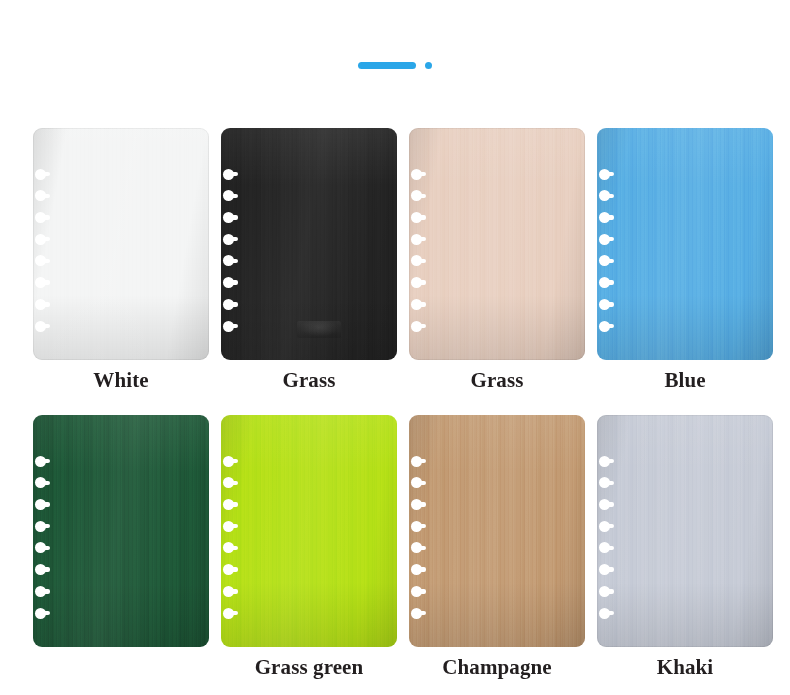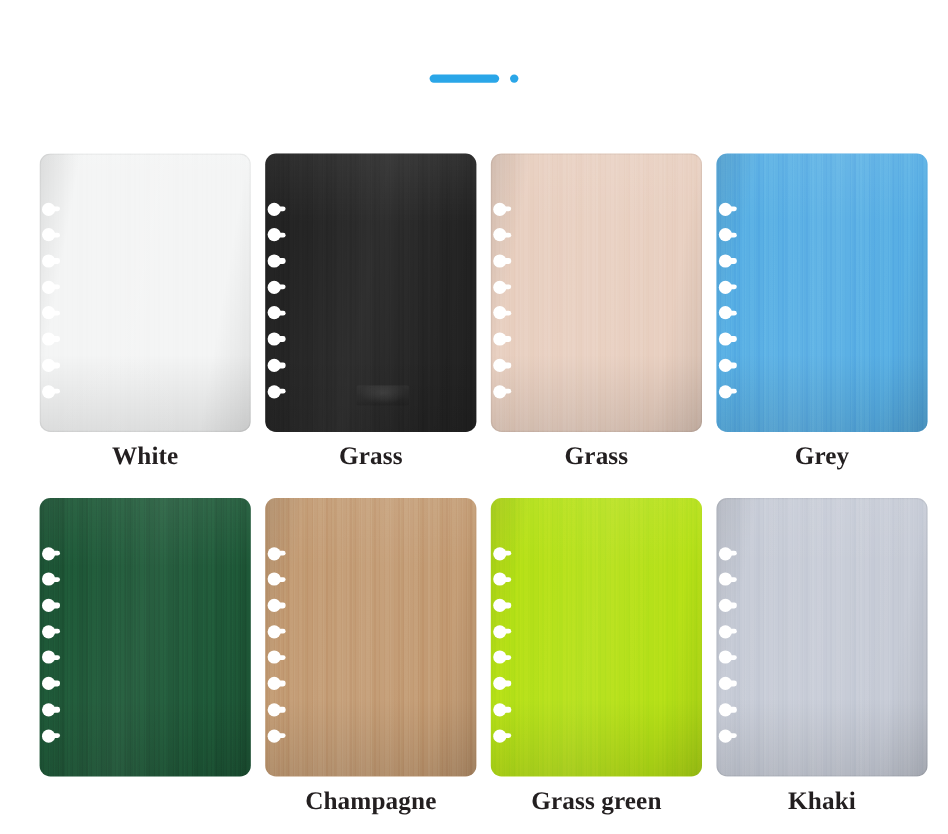--- a/index.html
+++ b/index.html
@@ -338,21 +338,21 @@
           <div class="notch" style="top: 170.786px;">
             <div class="head"></div>
             <div class="stem"></div>
           </div>
           <div class="notch" style="top: 192.5px;">
             <div class="head"></div>
             <div class="stem"></div>
           </div>
         </div>
       </div>
-      <div class="caption">Grey</div>
+      <div class="caption">Blue</div>
     </div>
     <div class="cell">
       <div class="swatch" style="background: rgb(29, 86, 54);">
         <div class="grain"></div>
         <div class="shade"></div>
         <div class="notches">
           <div class="notch" style="top: 40.5px;">
             <div class="head"></div>
             <div class="stem"></div>
           </div>
@@ -381,20 +381,61 @@
             <div class="stem"></div>
           </div>
           <div class="notch" style="top: 192.5px;">
             <div class="head"></div>
             <div class="stem"></div>
           </div>
         </div>
       </div>
     </div>
     <div class="cell">
+      <div class="swatch" style="background: rgb(180, 224, 22);">
+        <div class="grain"></div>
+        <div class="shade"></div>
+        <div class="notches">
+          <div class="notch" style="top: 40.5px;">
+            <div class="head"></div>
+            <div class="stem"></div>
+          </div>
+          <div class="notch" style="top: 62.2143px;">
+            <div class="head"></div>
+            <div class="stem"></div>
+          </div>
+          <div class="notch" style="top: 83.9286px;">
+            <div class="head"></div>
+            <div class="stem"></div>
+          </div>
+          <div class="notch" style="top: 105.643px;">
+            <div class="head"></div>
+            <div class="stem"></div>
+          </div>
+          <div class="notch" style="top: 127.357px;">
+            <div class="head"></div>
+            <div class="stem"></div>
+          </div>
+          <div class="notch" style="top: 149.071px;">
+            <div class="head"></div>
+            <div class="stem"></div>
+          </div>
+          <div class="notch" style="top: 170.786px;">
+            <div class="head"></div>
+            <div class="stem"></div>
+          </div>
+          <div class="notch" style="top: 192.5px;">
+            <div class="head"></div>
+            <div class="stem"></div>
+          </div>
+        </div>
+      </div>
+      <div class="caption">Grass green</div>
+    </div>
+    <div class="cell">
       <div class="swatch" style="background: rgb(194, 154, 114);">
         <div class="grain"></div>
         <div class="shade"></div>
         <div class="notches">
           <div class="notch" style="top: 40.5px;">
             <div class="head"></div>
             <div class="stem"></div>
           </div>
           <div class="notch" style="top: 62.2143px;">
             <div class="head"></div>
@@ -422,61 +463,20 @@
           </div>
           <div class="notch" style="top: 192.5px;">
             <div class="head"></div>
             <div class="stem"></div>
           </div>
         </div>
       </div>
       <div class="caption">Champagne</div>
     </div>
     <div class="cell">
-      <div class="swatch" style="background: rgb(180, 224, 22);">
-        <div class="grain"></div>
-        <div class="shade"></div>
-        <div class="notches">
-          <div class="notch" style="top: 40.5px;">
-            <div class="head"></div>
-            <div class="stem"></div>
-          </div>
-          <div class="notch" style="top: 62.2143px;">
-            <div class="head"></div>
-            <div class="stem"></div>
-          </div>
-          <div class="notch" style="top: 83.9286px;">
-            <div class="head"></div>
-            <div class="stem"></div>
-          </div>
-          <div class="notch" style="top: 105.643px;">
-            <div class="head"></div>
-            <div class="stem"></div>
-          </div>
-          <div class="notch" style="top: 127.357px;">
-            <div class="head"></div>
-            <div class="stem"></div>
-          </div>
-          <div class="notch" style="top: 149.071px;">
-            <div class="head"></div>
-            <div class="stem"></div>
-          </div>
-          <div class="notch" style="top: 170.786px;">
-            <div class="head"></div>
-            <div class="stem"></div>
-          </div>
-          <div class="notch" style="top: 192.5px;">
-            <div class="head"></div>
-            <div class="stem"></div>
-          </div>
-        </div>
-      </div>
-      <div class="caption">Grass green</div>
-    </div>
-    <div class="cell">
       <div class="swatch light" style="background: rgb(198, 203, 214);">
         <div class="grain"></div>
         <div class="shade"></div>
         <div class="notches">
           <div class="notch" style="top: 40.5px;">
             <div class="head"></div>
             <div class="stem"></div>
           </div>
           <div class="notch" style="top: 62.2143px;">
             <div class="head"></div>

